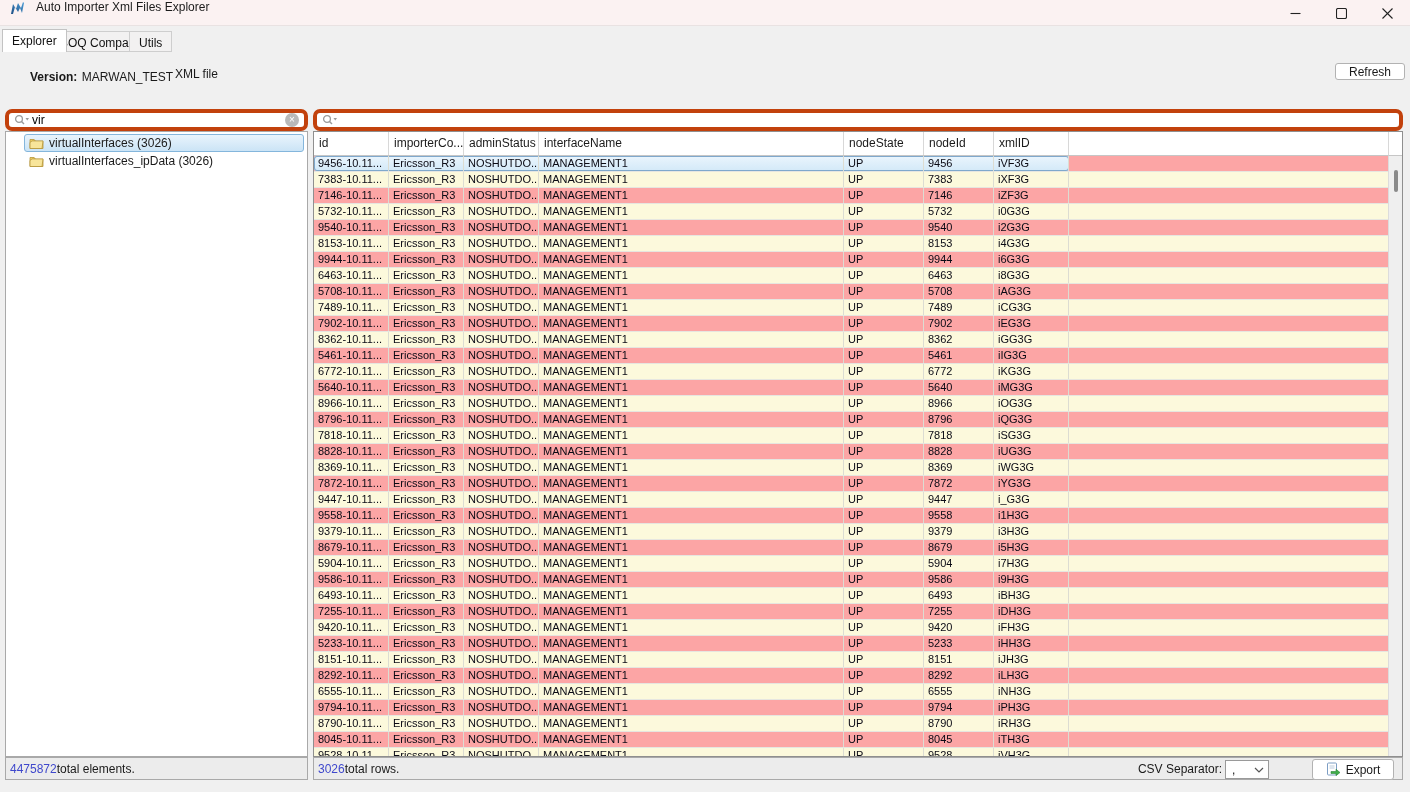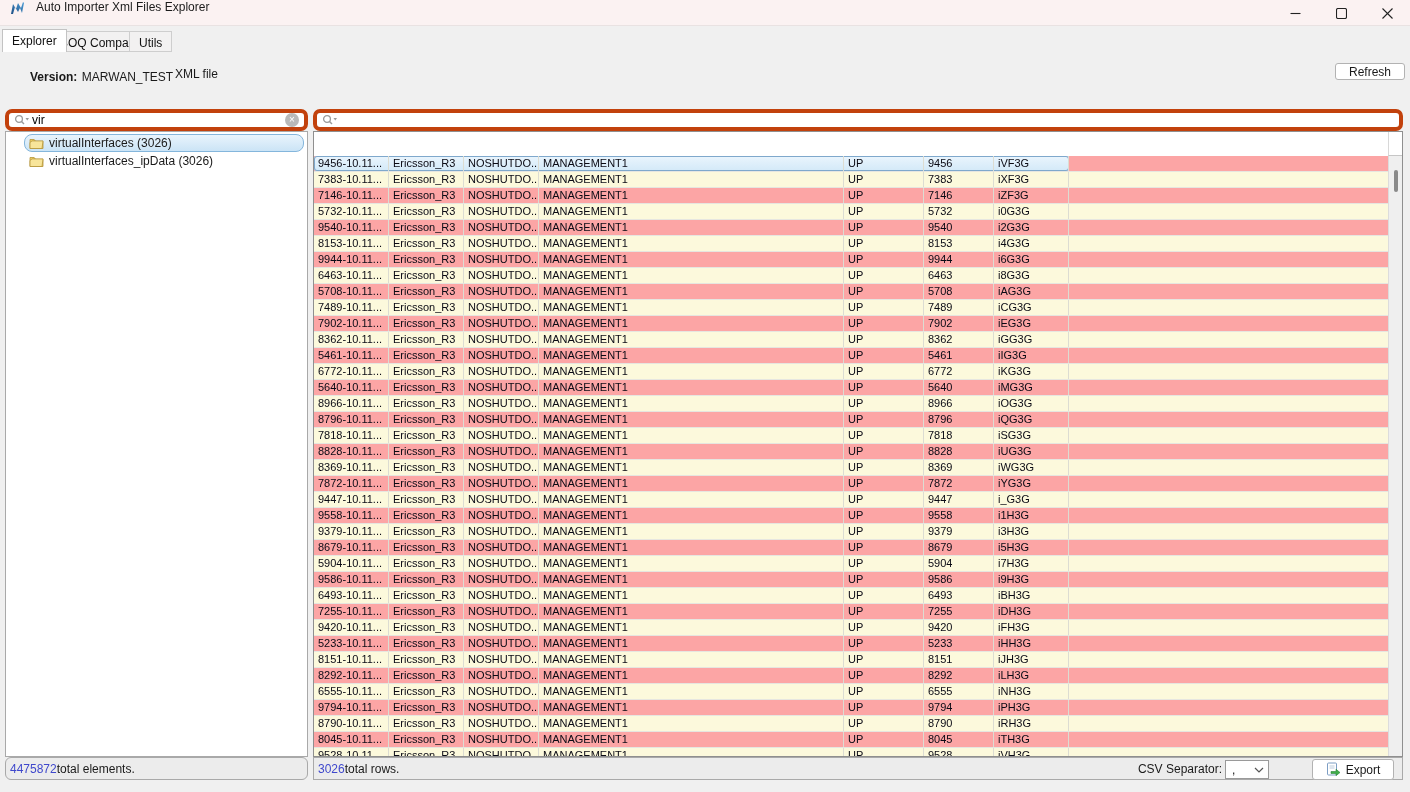--- a/index.html
+++ b/index.html
@@ -41,24 +41,24 @@
   .searchbox { position:absolute; height:22px; background:#fff; border:4px solid #c2410c; border-radius:7px; display:flex; align-items:center; }
   .searchbox input { border:none; outline:none; flex:1; font-size:12px; font-family:"Liberation Sans",sans-serif; background:transparent; height:18px; }
   .mag { margin:0 2px 0 5px; }
   .clear-btn { width:14px; height:14px; border-radius:50%; background:#b9b9b9; color:#fff; font-size:10px; line-height:14px; text-align:center; margin-right:5px; }
   .statusbar { position:absolute; height:23px; background:#ececec; border:1px solid #a9a9a9; font-size:12px; display:flex; align-items:center; }
   .count-link { color:#3f48cc; }
 
   
   .left-search { left:5px; top:109px; width:303px; }
   .tree { position:absolute; left:5px; top:131px; width:303px; height:626px; background:#fff; border:1px solid #a9a9a9; padding-top:2px; }
-  .tree-item { height:18px; display:flex; align-items:center; font-size:12px; margin:0 3px 0 18px; padding-left:4px; border:1px solid transparent; border-radius:8px; }
+  .tree-item { height:18px; display:flex; align-items:center; font-size:12px; margin:0 3px 0 18px; padding-left:4px; border:1px solid transparent; border-radius:3px; }
   .tree-item.selected { background:linear-gradient(#e9f4fc,#cbe4f6); border-color:#84b6dc; }
   .tree-item .ticon { margin-right:5px; }
-  .left-status { left:5px; top:757px; width:303px; padding-left:4px;border-radius:6px; }
+  .left-status { left:5px; top:757px; width:303px; padding-left:4px; }
 
   
   .right-search { left:313px; top:109px; width:1090px; }
   .tablebox { position:absolute; left:313px; top:131px; width:1090px; height:626px; background:#fff; border:1px solid #8f8f8f; overflow:hidden; }
   .thead { position:absolute; top:0; left:0; right:14px; height:24px; background:#fff; border-bottom:1px solid #c6c6c6; display:flex; }
   .th { font-size:12px; line-height:23px; padding-left:5px; border-right:1px solid #d8d8d8; white-space:nowrap; overflow:hidden; }
   .th.filler { border-right:none; flex:1; }
   .tbody { position:absolute; top:24px; left:0; right:14px; bottom:0; overflow:hidden; }
   .trow { height:16px; display:flex; border-bottom:1px solid #e6e6e0; }
   .trow .row-data { width:755px; display:flex; }
@@ -177,20 +177,30 @@
       <svg class="icon-svg" width="16" height="12" viewBox="0 0 16 12">
         <circle cx="5" cy="5" r="3.4" fill="none" stroke="#9a9a9a" stroke-width="1.3"></circle>
         <line x1="7.5" y1="7.5" x2="10" y2="10" stroke="#9a9a9a" stroke-width="1.4"></line>
         <polygon points="11.5,4 15,4 13.25,6.4" fill="#9a9a9a"></polygon>
       </svg>
     </span>
     <input type="text" value="" style="">
   </div>
 
   <div class="tablebox">
+    <div class="thead">
+      <div class="th c0">id</div>
+      <div class="th c1">importerCo...</div>
+      <div class="th c2">adminStatus</div>
+      <div class="th c3">interfaceName</div>
+      <div class="th c4">nodeState</div>
+      <div class="th c5">nodeId</div>
+      <div class="th c6">xmlID</div>
+      <div class="th filler"></div>
+    </div>
     <div class="tbody">
         <div class="trow plain selected">
     <div class="row-data">
       <div class="cell c0">9456-10.11...</div>
       <div class="cell c1">Ericsson_R3</div>
       <div class="cell c2">NOSHUTDO...</div>
       <div class="cell c3">MANAGEMENT1</div>
       <div class="cell c4">UP</div>
       <div class="cell c5">9456</div>
       <div class="cell c6">iVF3G</div>

